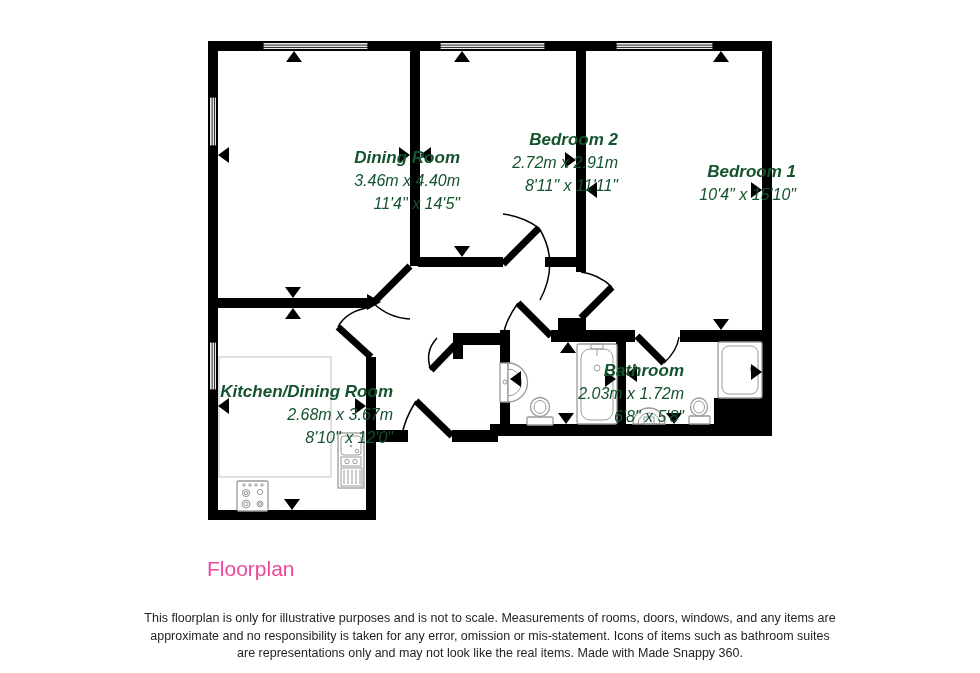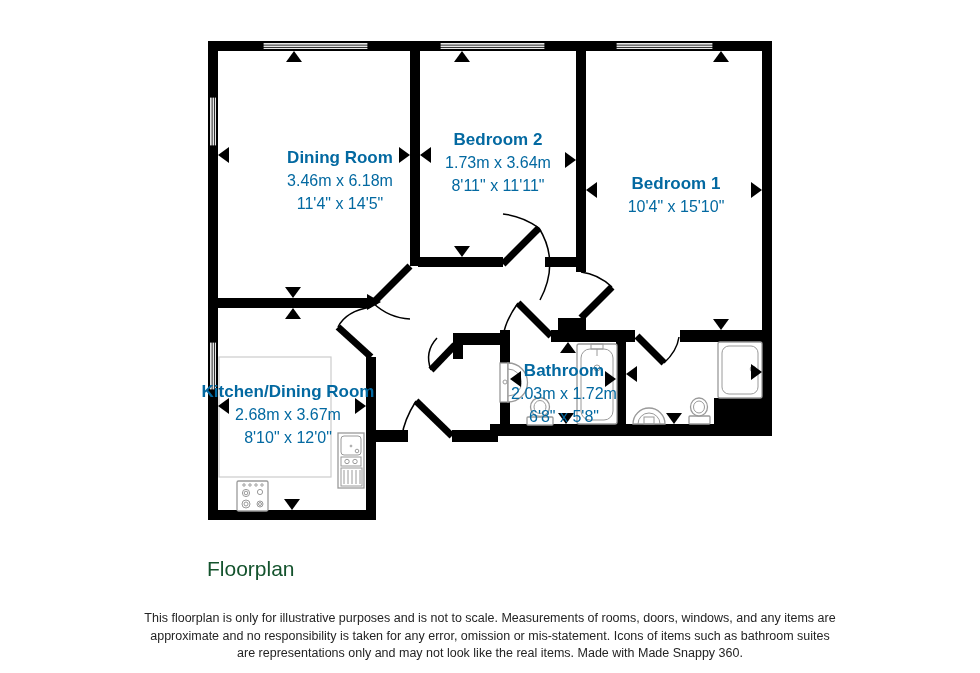--- a/index.html
+++ b/index.html
@@ -8,25 +8,25 @@
   #plan-svg{position:absolute;left:0;top:0;}
   .wall{fill:#000000;stroke:none;}
   .arrow{fill:#000000;}
   .win{fill:#ffffff;stroke:#000000;stroke-width:1.2;}
   .winline{stroke:#000000;stroke-width:0.9;}
   .leaf{stroke:#000000;stroke-width:7;fill:none;stroke-linecap:butt;}
   .arc{stroke:#000000;stroke-width:1.5;fill:none;}
   .fix{stroke:#9a9a9a;stroke-width:1.3;fill:#ffffff;}
   .fixthin{stroke:#9a9a9a;stroke-width:1;fill:none;}
   .floorarea{stroke:#cccccc;stroke-width:1.2;fill:none;}
-  .room-label{position:absolute;width:240px;transform:translateX(-50%);text-align:center;
-              color:#0369a1;font-size:16px;line-height:23px;white-space:nowrap;}
+  .room-label{position:absolute;width:240px;transform:translateX(-50%);text-align:right;
+              color:#14532d;font-size:16px;line-height:23px;white-space:nowrap;font-style:italic;}
   .room-label .rname{font-weight:700;font-size:17px;display:block;}
   .room-label span{display:block;}
-  .plan-title{position:absolute;left:207px;top:557px;font-size:21px;color:#14532d;}
+  .plan-title{position:absolute;left:207px;top:557px;font-size:21px;color:#ec4899;}
   .disclaimer{position:absolute;left:0;right:0;top:610px;text-align:center;
               font-size:12.5px;line-height:17.5px;color:#242424;}
 </style>
 </head>
 <body>
 
 <div id="stage">
 
   <svg id="plan-svg" width="980" height="673" viewBox="0 0 980 673" xmlns="http://www.w3.org/2000/svg">
 
@@ -224,33 +224,33 @@
     </g>
     <g>
       <polygon class="arrow" points="626,374 637,366 637,382"></polygon>
       <polygon class="arrow" points="762,372 751,364 751,380"></polygon>
       <polygon class="arrow" points="674,424 666,413 682,413"></polygon>
     </g>
   </svg>
 
   <div class="room-label" style="left:340px;top:146px;">
     <span class="rname">Dining Room</span>
-    <span>3.46m x 6.18m</span>
+    <span>3.46m x 4.40m</span>
     <span>11'4" x 14'5"</span>
   </div>
   <div class="room-label" style="left:498px;top:128px;">
     <span class="rname">Bedroom 2</span>
-    <span>1.73m x 3.64m</span>
+    <span>2.72m x 2.91m</span>
     <span>8'11" x 11'11"</span>
   </div>
-  <div class="room-label" style="left:676px;top:172px;">
+  <div class="room-label" style="left:676px;top:160px;">
     <span class="rname">Bedroom 1</span>
     <span>10'4" x 15'10"</span>
   </div>
-  <div class="room-label" style="left:288px;top:380px;">
+  <div class="room-label" style="left:273px;top:380px;">
     <span class="rname">Kitchen/Dining Room</span>
     <span>2.68m x 3.67m</span>
     <span>8'10" x 12'0"</span>
   </div>
   <div class="room-label" style="left:564px;top:359px;">
     <span class="rname">Bathroom</span>
     <span>2.03m x 1.72m</span>
     <span>6'8" x 5'8"</span>
   </div>
 

